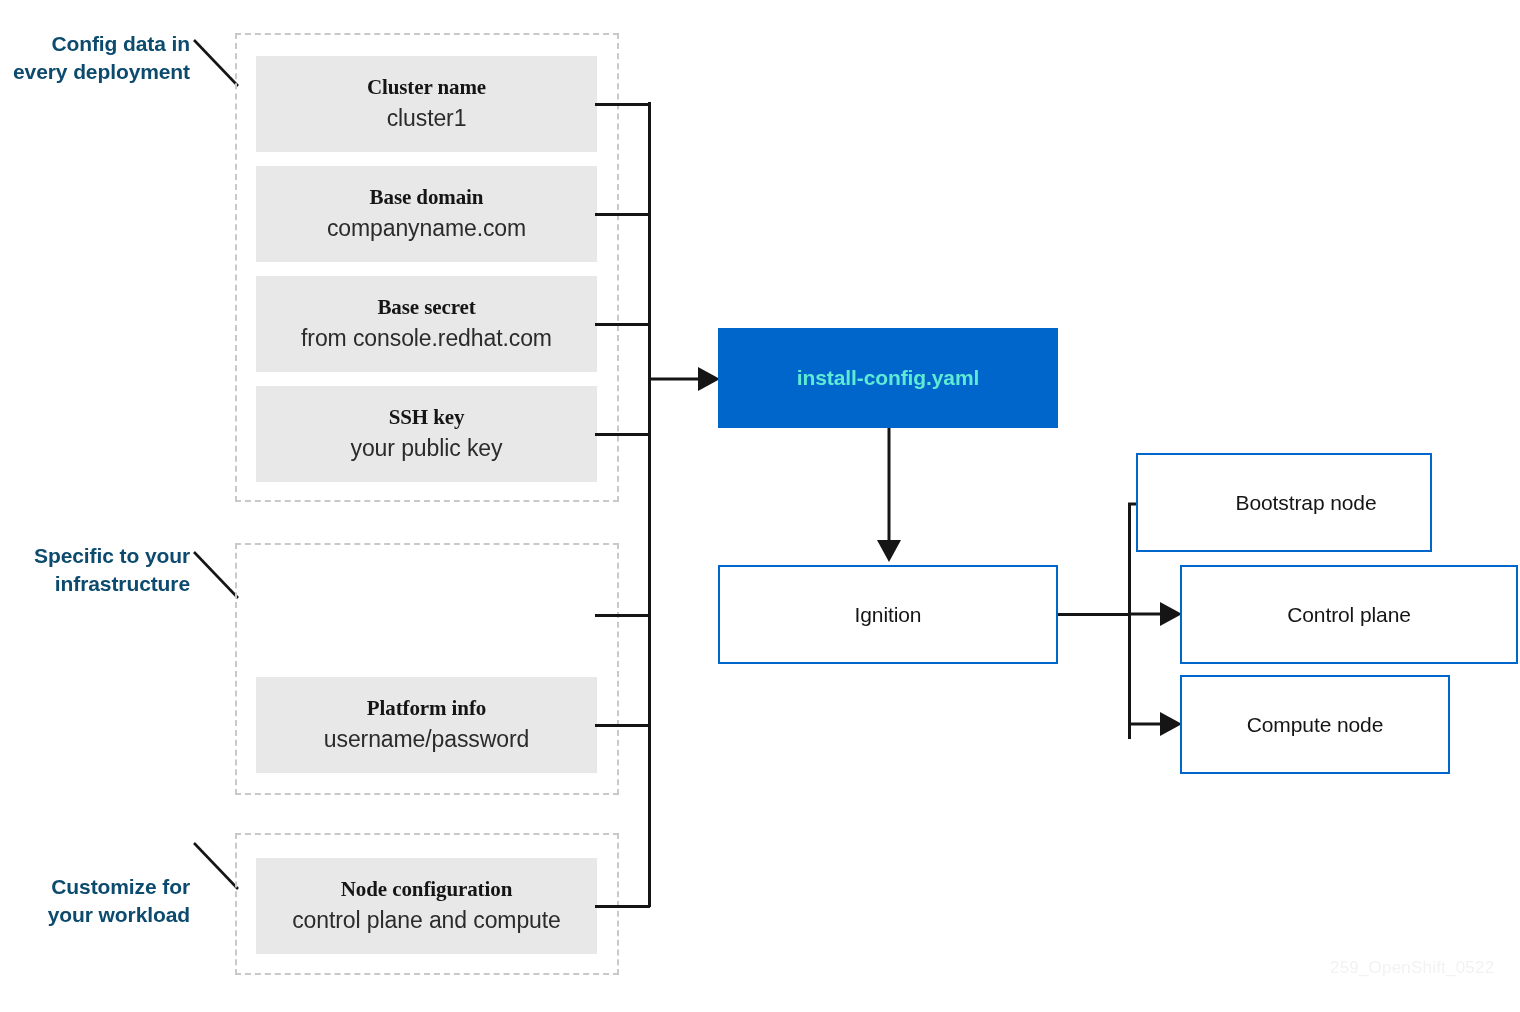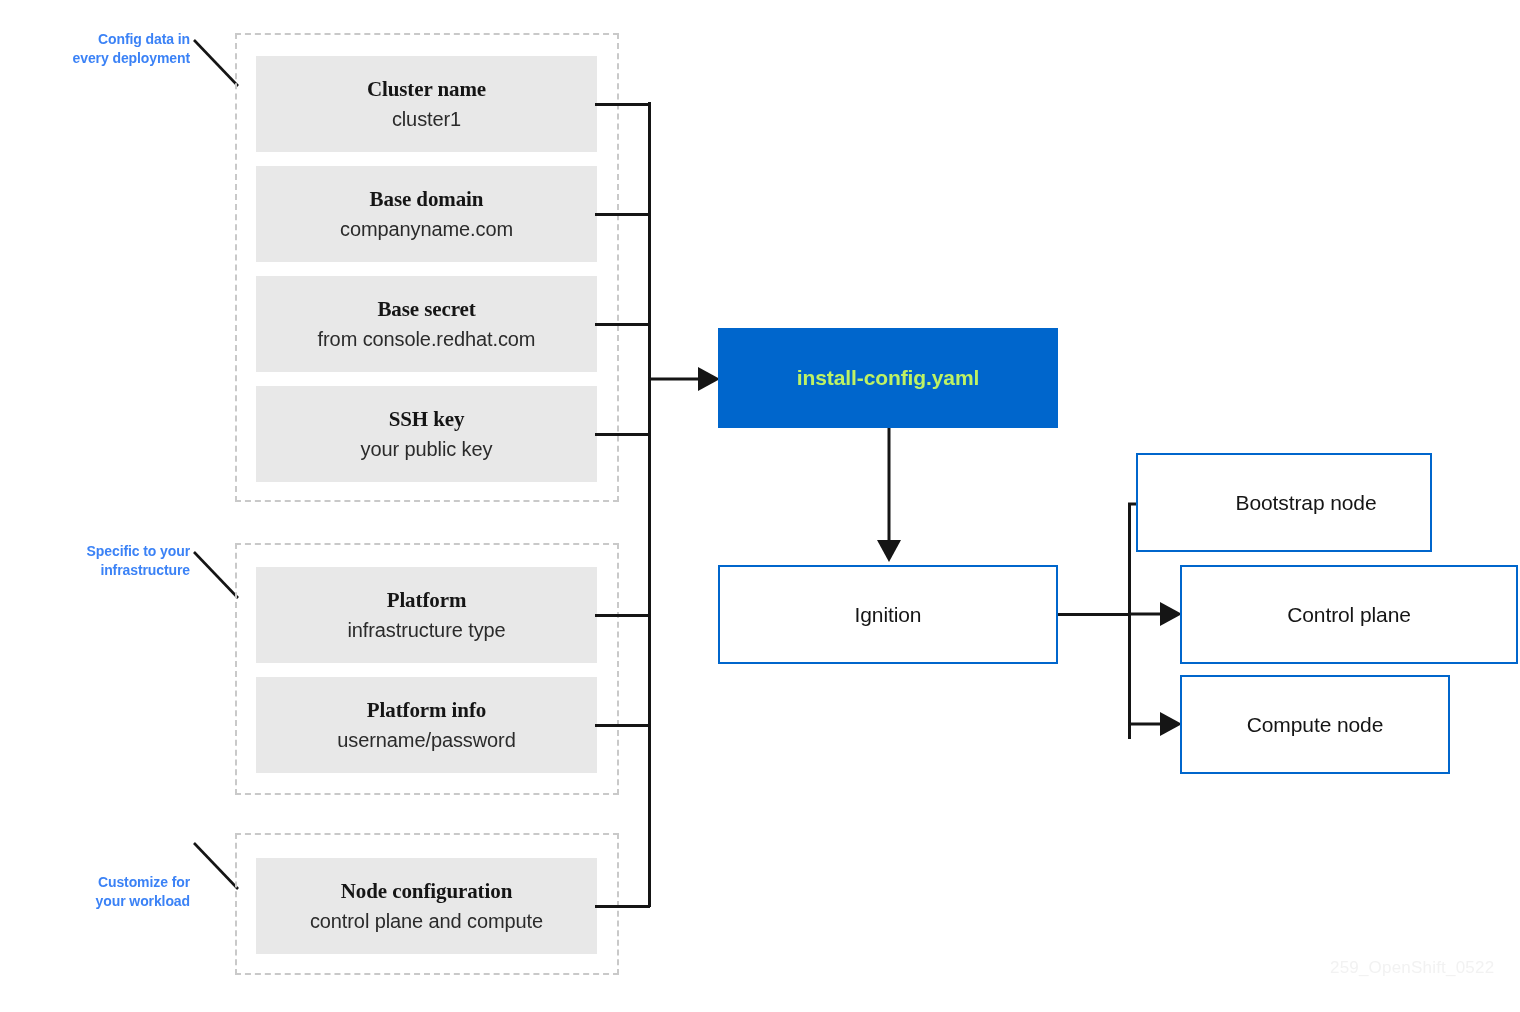--- a/index.html
+++ b/index.html
@@ -15,22 +15,22 @@
     position: relative;
     width: 1520px;
     height: 1012px;
     background: #ffffff;
     overflow: hidden;
   }
 
   
   .group-label {
     position: absolute;
-    color: #3b82f6;
-    font-size: 14px;
+    color: #0c4a6e;
+    font-size: 21px;
     font-weight: 700;
     line-height: 1.33;
     letter-spacing: -0.1px;
     white-space: pre-line;
   }
   .group-label.ta-right { text-align: right; }
 
   
   .group-box {
     position: absolute;
@@ -52,35 +52,35 @@
   }
   .gray-card .card-title {
     color: #151515;
     font-size: 21px;
     font-weight: 700;
     letter-spacing: -0.1px;
     font-family: Liberation Serif, serif;
   }
   .gray-card .card-sub {
     color: #2b2b2b;
-    font-size: 20px;
+    font-size: 23px;
     font-weight: 400;
     letter-spacing: -0.1px;
     margin-top: 3px;
   }
 
   
   .blue-node {
     position: absolute;
     background: #0066cc;
     box-sizing: border-box;
     display: flex;
     align-items: center;
     justify-content: center;
-    color: #bef264;
+    color: #5eead4;
     font-size: 21px;
     font-weight: 700;
     letter-spacing: -0.1px;
   }
 
   
   .blue-outline-node {
     position: absolute;
     background: #ffffff;
     border: 2px solid #0066cc;
@@ -160,24 +160,20 @@
 
   <div class="group-label ta-right" style="left:0px; top:542px; width:190px;">Specific to your
 infrastructure</div>
 
   <svg class="leader" style="left:190px; top:548px;" width="56" height="60">
     <line x1="4" y1="4" x2="48" y2="50" stroke="#151515" stroke-width="2.6"></line>
   </svg>
 
   <div class="group-box" style="left:235px; top:543px; width:384px; height:252px;"></div>
 
-  <div class="gray-card" style="left:256px; top:567px; width:341px; height:96px;">
-    <div class="card-title">Platform</div>
-    <div class="card-sub">infrastructure type</div>
-  </div>
 
   <div class="gray-card" style="left:256px; top:677px; width:341px; height:96px;">
     <div class="card-title">Platform info</div>
     <div class="card-sub">username/password</div>
   </div>
 
   <div class="group-label ta-right" style="left:0px; top:833px; width:190px;margin-top:40px;">Customize for
 your workload</div>
 
   <svg class="leader" style="left:190px; top:839px;" width="56" height="60">

